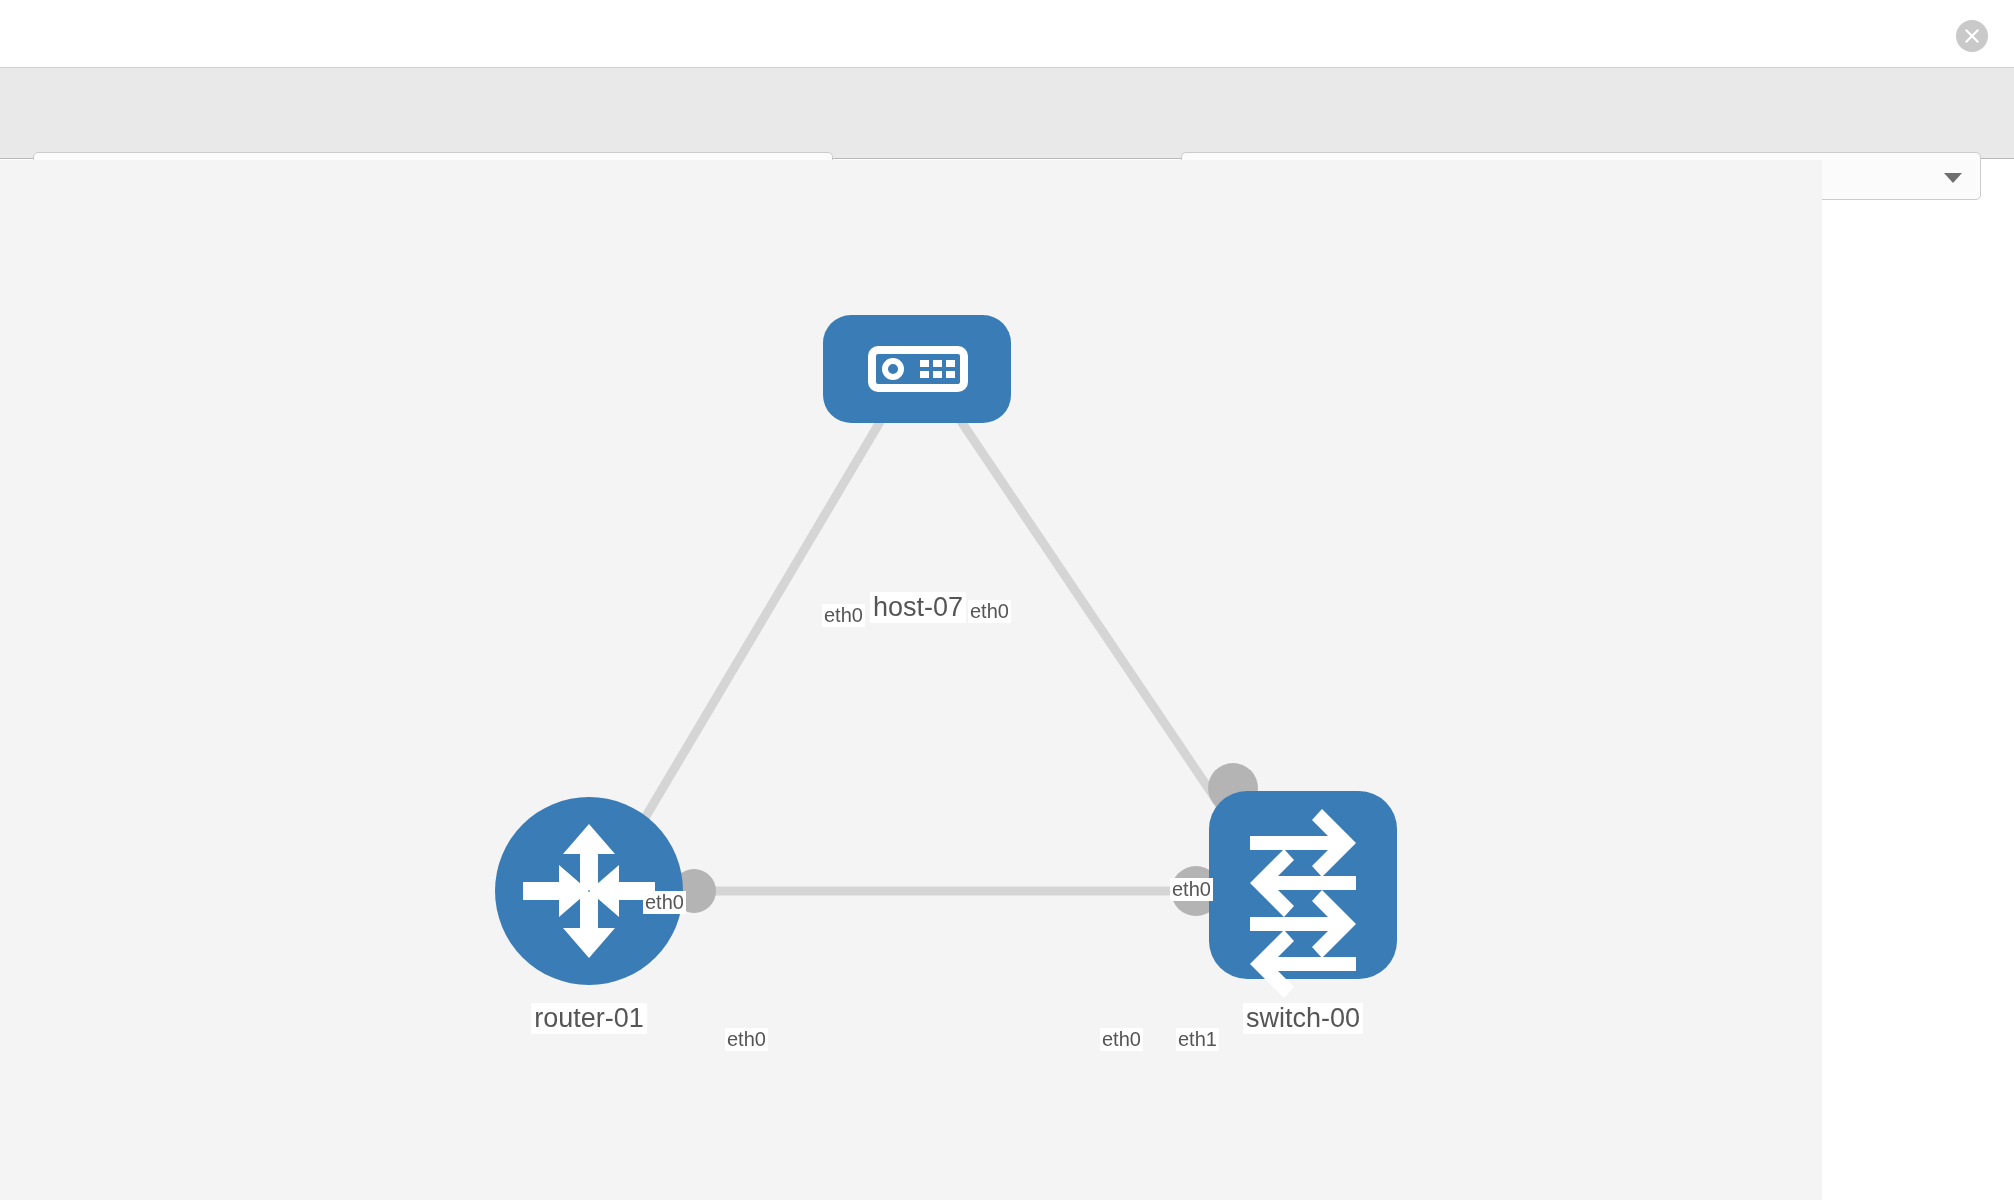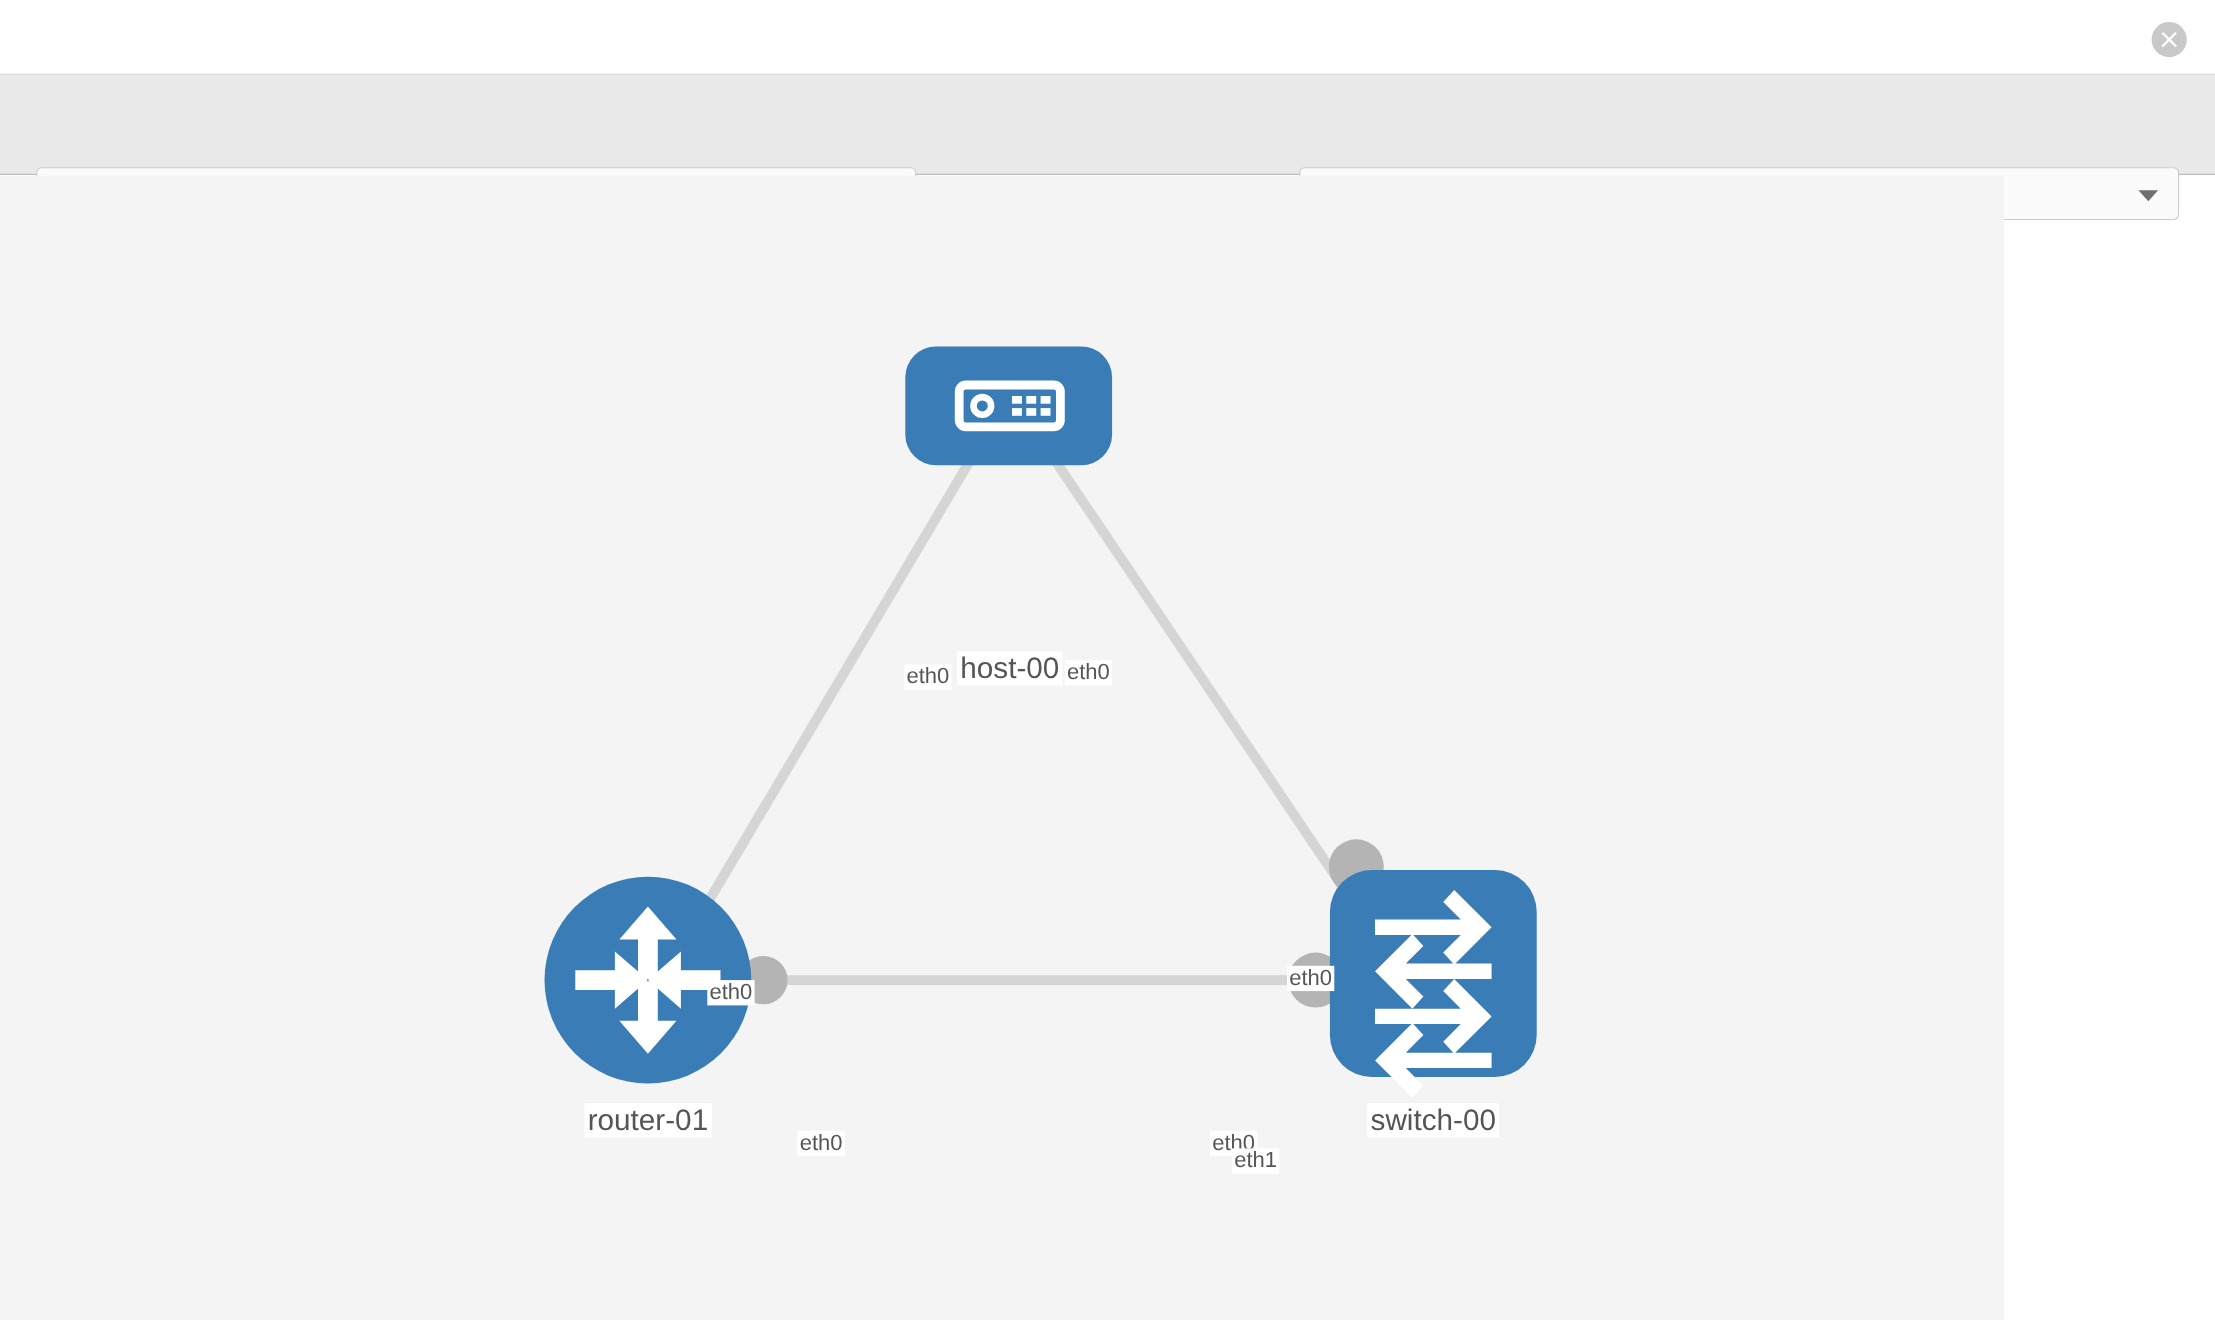--- a/index.html
+++ b/index.html
@@ -225,20 +225,20 @@
         </g>
       </g>
     </svg>
 
     <span class="iface-label" style="left:822px; top:444px;">eth0</span>
     <span class="iface-label" style="left:968px; top:440px;">eth0</span>
     <span class="iface-label" style="left:643px; top:731px;">eth0</span>
     <span class="iface-label" style="left:1170px; top:718px;">eth0</span>
     <span class="iface-label" style="left:725px; top:868px;">eth0</span>
     <span class="iface-label" style="left:1100px; top:868px;">eth0</span>
-    <span class="iface-label" style="left:1120px; top:868px;margin-top:16px;">eth1</span>
-
-    <span class="node-label" style="left:918px; top:432px;">host-00</span>
+    <span class="iface-label" style="left:1176px; top:868px;">eth1</span>
+
+    <span class="node-label" style="left:918px; top:432px;">host-07</span>
     <span class="node-label" style="left:589px; top:843px;">router-01</span>
     <span class="node-label" style="left:1303px; top:843px;">switch-00</span>
 
   </div>
 </div>
 
 </body></html>

